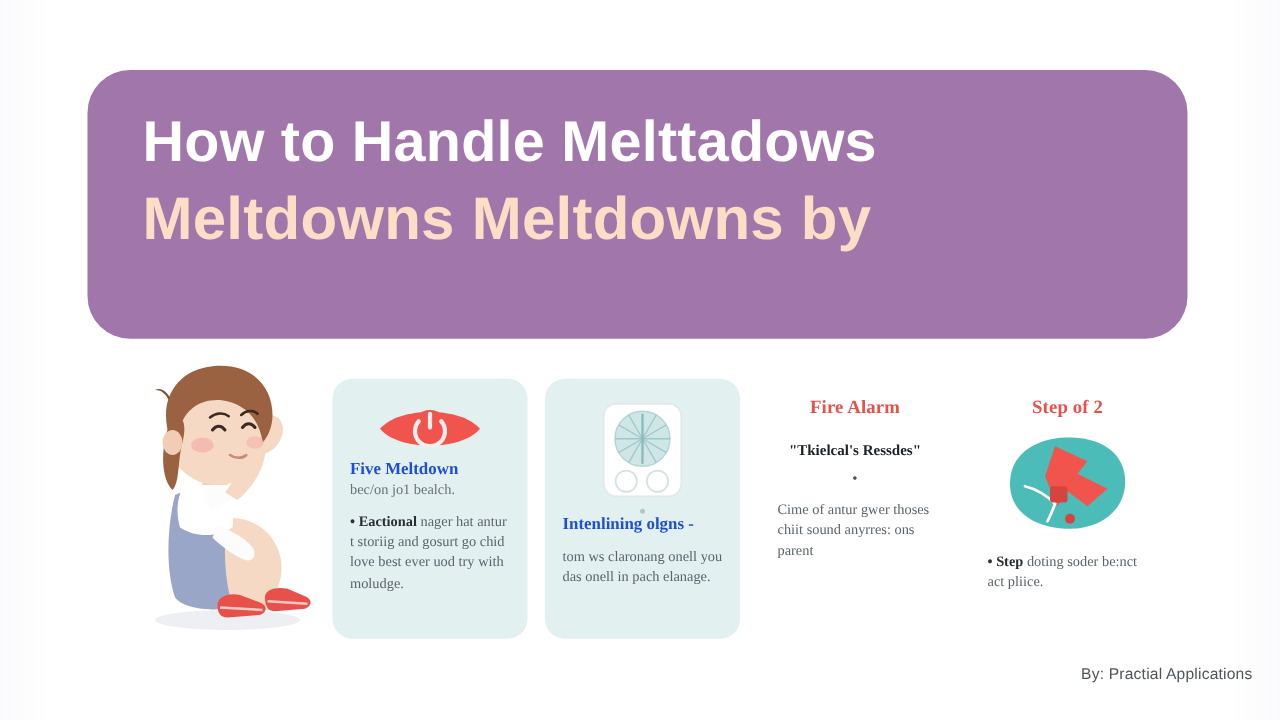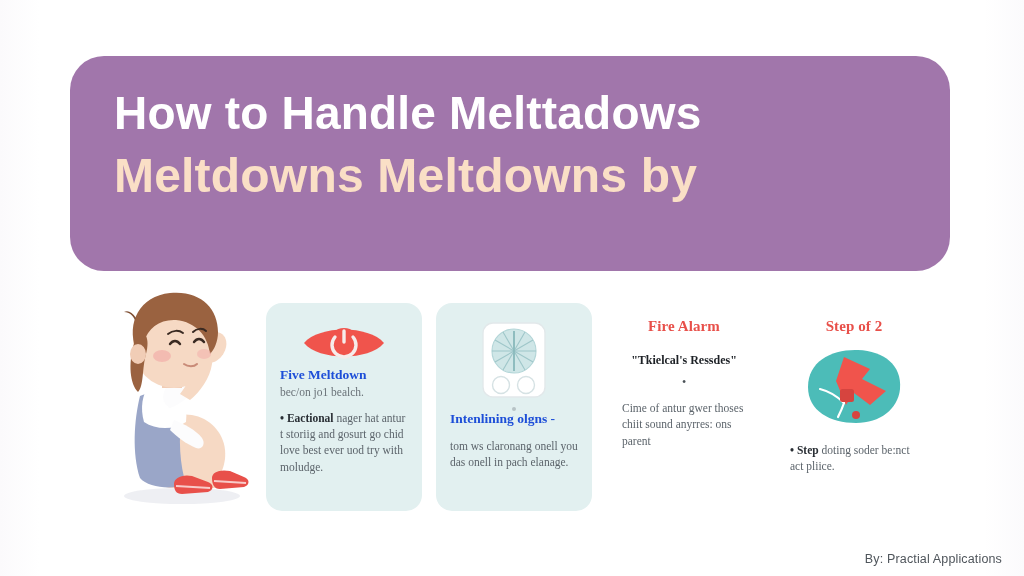--- a/index.html
+++ b/index.html
@@ -158,21 +158,21 @@
   .icon-wrap.teal  { height: 88px; margin-top: 8px; }
   .tiny-dot {
     width: 4px; height: 4px; border-radius: 50%;
     background: #b7c3c6; margin: 6px auto 0 auto;
   }
 
   
   .footer-credit {
     position: absolute;
     right: 22px;
-    bottom: 10px;
+    bottom: 30px;
     font-size: 12.5px;
     color: #4f555b;
     letter-spacing: 0.15px;
   }
 </style>
 </head>
 <body>
 
 <div class="poster">
   <div class="page-tint"></div>

